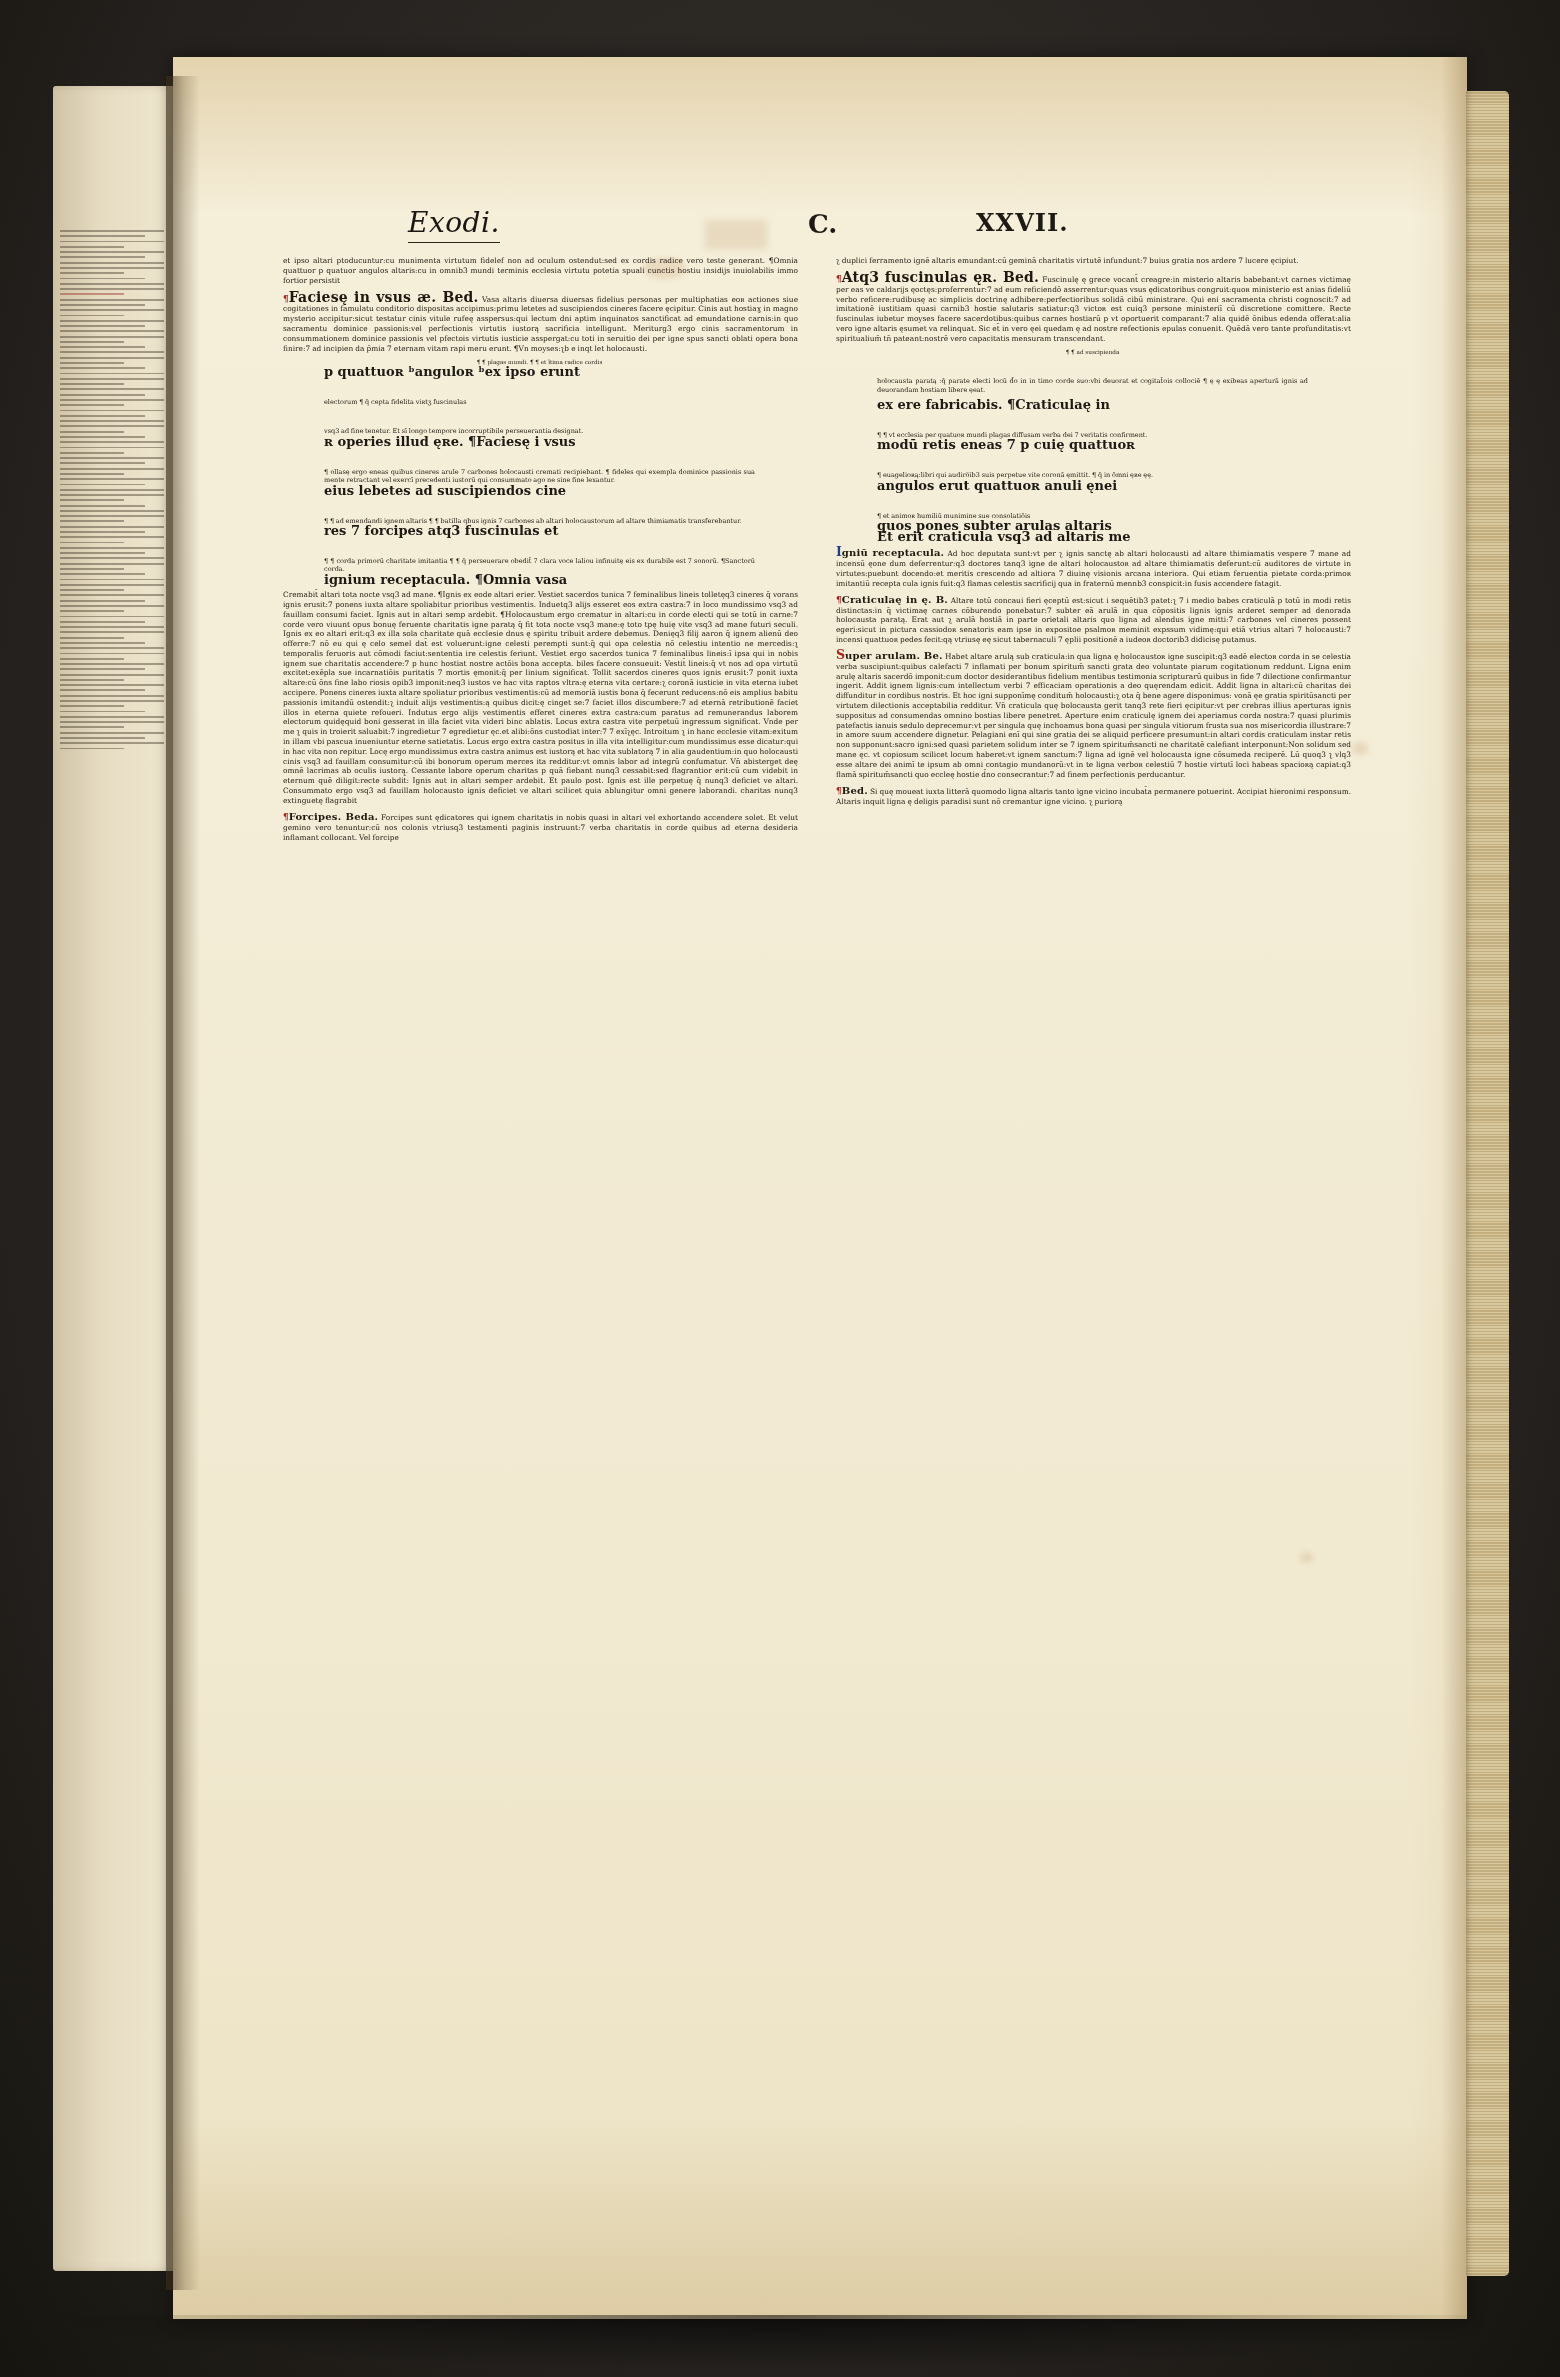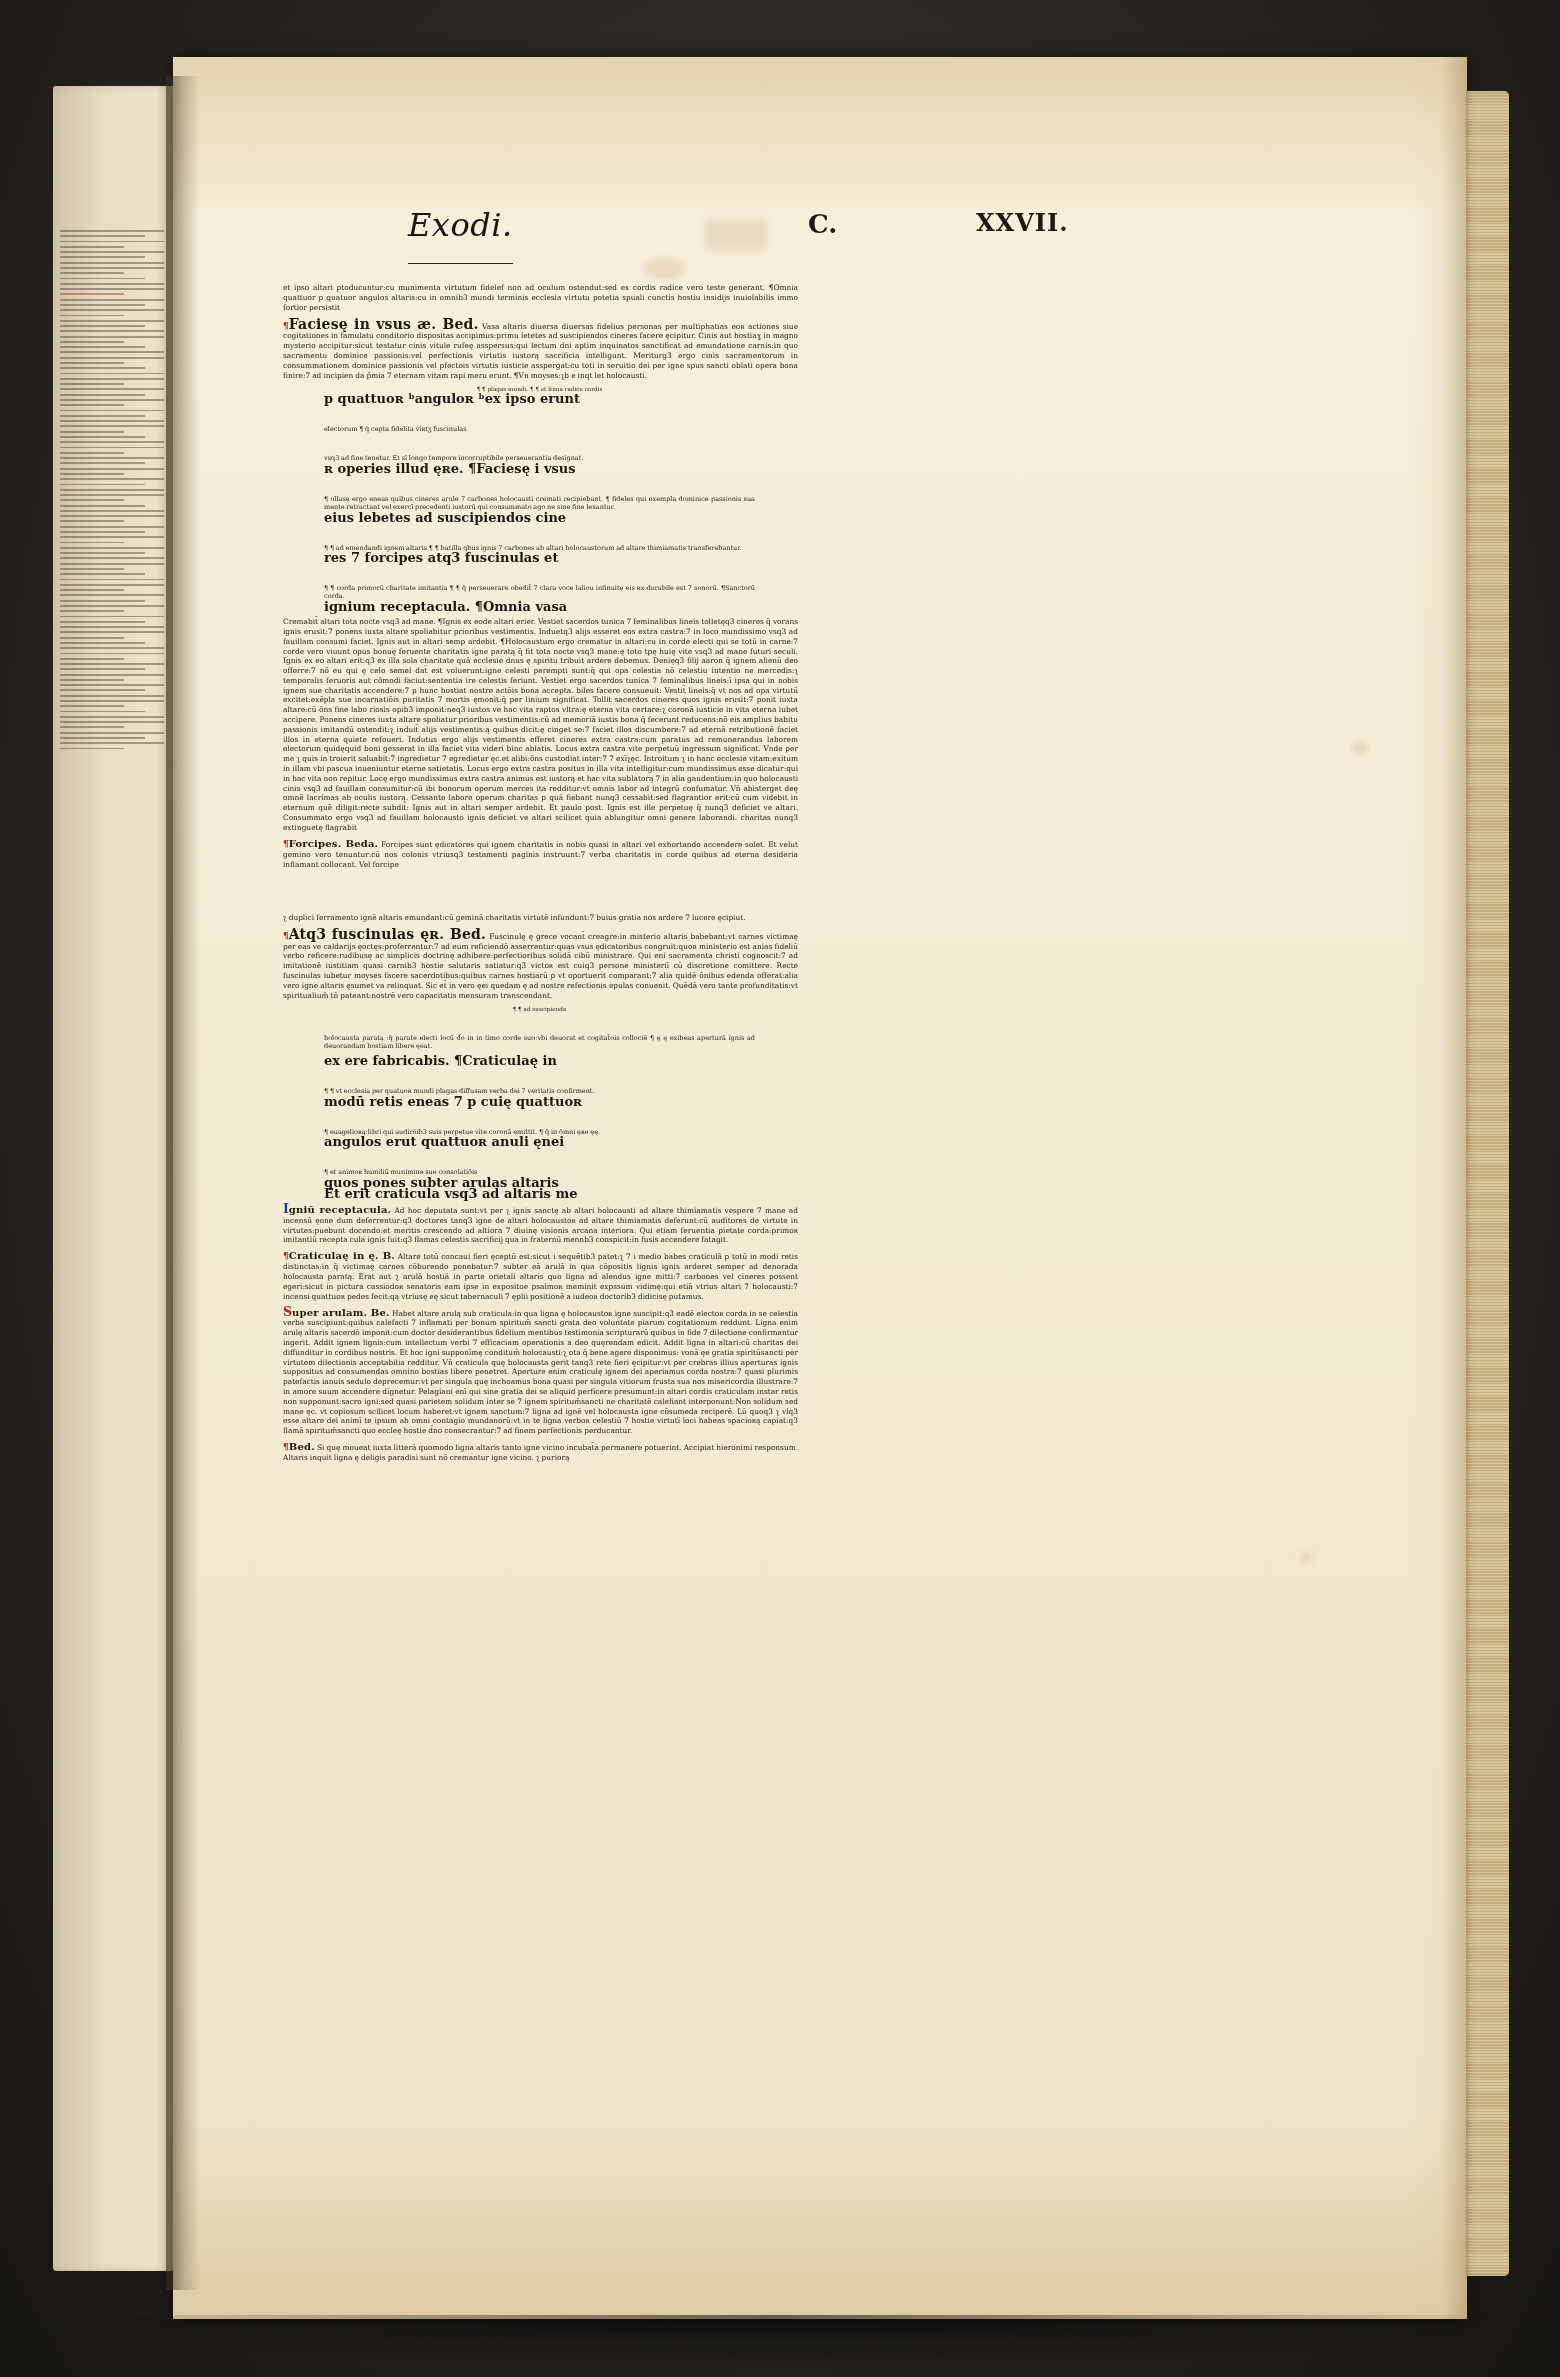--- a/index.html
+++ b/index.html
@@ -120,26 +120,26 @@
   
   .running-head {
     position: relative;
     height: 53px;
     display: flex;
     align-items: flex-start;
   }
   .rh-title {
     position: absolute;
     left: 125px; top: 4.8px;
-    font-size: 32px;
+    font-size: 28px;
     font-style: italic;
     color: #1a1712;
     letter-spacing: 0.5px;
     border-bottom: 1.9px solid #2b2419;
-    padding-bottom: 19px;
+    padding-bottom: 3px;
     font-family: "DejaVu Serif", serif;
   }
   .rh-c {
     position: absolute;
     left: 525px; top: 7.7px;
     font-size: 26px;
     font-weight: bold;
   }
   .rh-chapter {
     position: absolute;
@@ -153,26 +153,25 @@
     position: absolute;
     left: 422px; top: 19px;
     width: 62px; height: 29px;
     background: rgba(170,130,80,.18);
     filter: blur(3.8px);
   }
 
   
   .columns {
     position: absolute;
-    top: 82px;
+    top: 55px;
     left: 0;
     width: 1068px;
     display: flex;
     gap: 38px;
-    flex-direction: column;
   }
   .col { width: 515px; }
 
   .tx {
     font-size: 7.4px;
     line-height: 9.8px;
     text-align: justify;
     color: #20180f;
     font-family: "DejaVu Serif", serif;
     hyphens: none;

